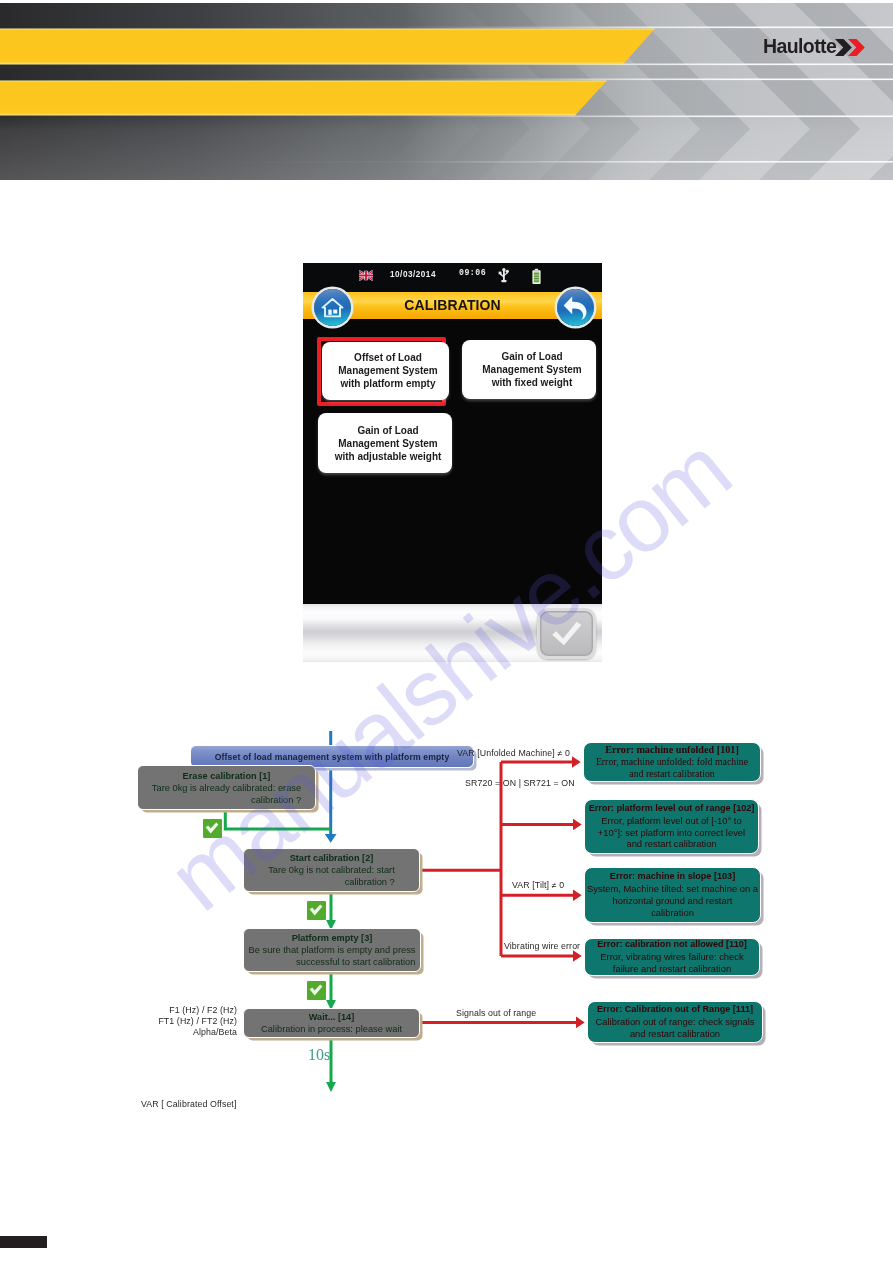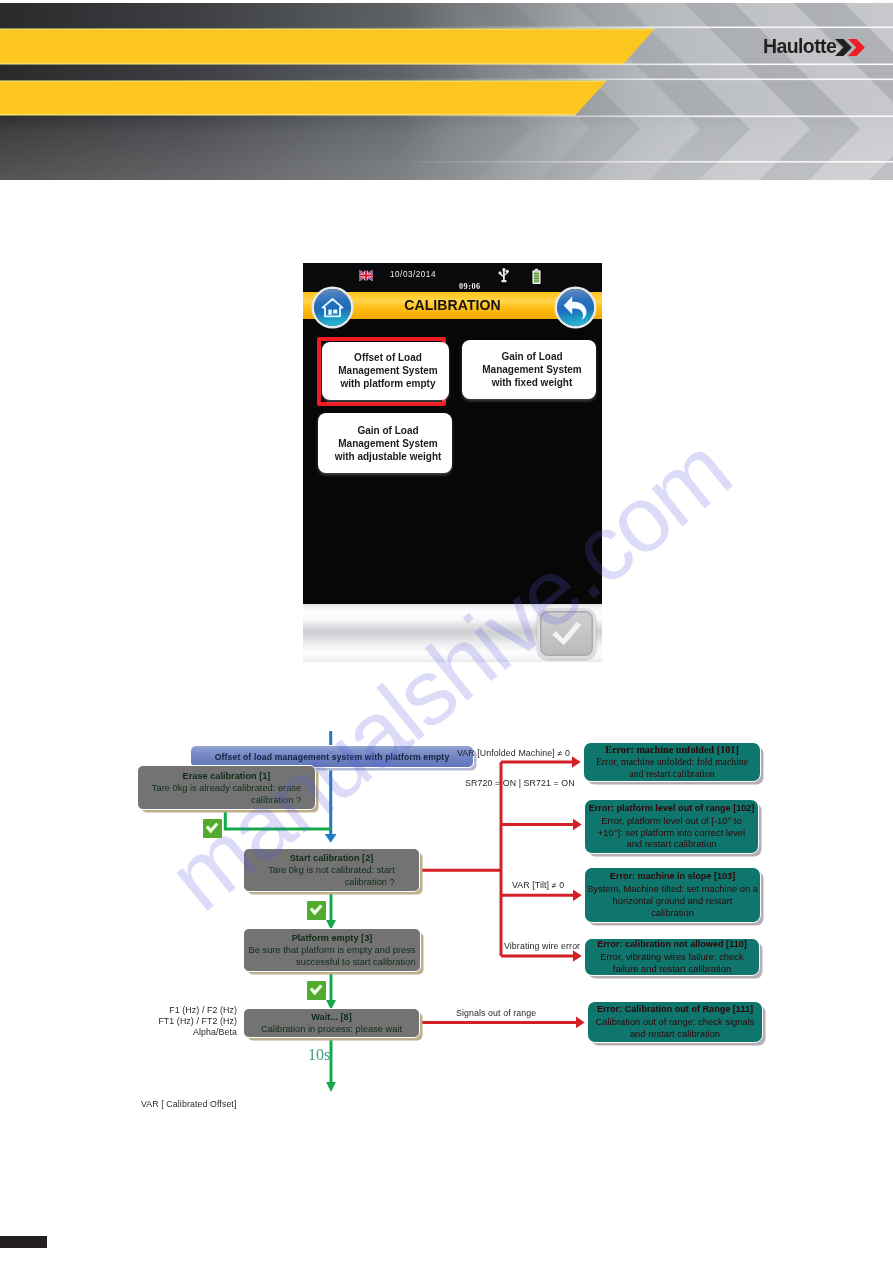--- a/index.html
+++ b/index.html
@@ -33,22 +33,22 @@
   .chk{position:absolute;width:18.5px;height:18.5px;background:#52ab2e;border-radius:1px;display:flex;align-items:center;justify-content:center;}
   .pagemark{position:absolute;left:0px;top:1236px;width:47px;height:12px;background:#231f20;}
   .wm{position:absolute;left:0;top:0;width:893px;height:1263px;pointer-events:none;overflow:hidden;z-index:50;}
   .wm-text{position:absolute;left:149px;top:849px;transform-origin:0 0;transform:rotate(-39deg);font-family:"Liberation Sans",sans-serif;font-size:93px;color:rgba(88,88,224,0.21);white-space:nowrap;letter-spacing:-2.5px;}
 
   
   .device{position:absolute;left:303px;top:263px;width:299px;height:399px;}
   .dev-screen{position:absolute;left:0;top:0;width:299px;height:341px;background:#070707;overflow:hidden;}
   .statusbar{position:absolute;left:0;top:0;width:299px;height:28px;background:#090a0b;}
   .sb-flag{position:absolute;left:56px;top:6.5px;width:14px;height:11px;}
-  .sb-date{position:absolute;left:87px;top:6.5px;font-size:8.2px;font-weight:normal;color:#eee;letter-spacing:0.5px;font-family:"Liberation Sans",sans-serif;}
-  .sb-time{position:absolute;left:156px;top:19px;font-size:8.2px;font-weight:bold;color:#eee;letter-spacing:0.5px;font-family:Liberation Serif, serif;}
+  .sb-date{position:absolute;left:87px;top:6.5px;font-size:8.2px;font-weight:bold;color:#eee;letter-spacing:0.5px;font-family:"Liberation Sans",sans-serif;}
+  .sb-time{position:absolute;left:156px;top:5px;font-size:8.2px;font-weight:bold;color:#eee;letter-spacing:0.5px;font-family:Liberation Mono, monospace;}
   .sb-usb{position:absolute;left:195px;top:5px;}
   .sb-batt{position:absolute;left:229px;top:4.5px;}
   .titlebar{position:absolute;left:0;top:28.5px;width:299px;height:27px;background:linear-gradient(180deg,#fec31b 0%,#ffd54d 35%,#fdc018 55%,#f5a800 100%);}
   .title-text{position:absolute;left:0;top:28.5px;width:299px;height:27px;line-height:27px;text-align:center;font-size:14px;font-weight:bold;color:#171310;letter-spacing:0.1px;font-family:"Liberation Sans",sans-serif;}
   .circbtn{position:absolute;width:37px;height:37px;border-radius:50%;background:linear-gradient(175deg,#8095b8 0%,#4f80c0 14%,#2a72bb 34%,#1d6bb8 55%,#1e9fc9 80%,#2fc5d8 100%);box-shadow:0 0 0 2.5px #e4eaf0, 0 1px 2px rgba(0,0,0,0.7);}
   .btn-home{left:11px;top:26px;}
   .btn-back{left:254px;top:26px;}
   .menuarea{position:absolute;left:0;top:55.5px;width:299px;height:286px;}
   .mbtn{position:absolute;background:#fff;border-radius:8px;box-shadow:0 2px 3px rgba(255,255,255,0.25);display:flex;flex-direction:column;align-items:center;justify-content:center;padding-left:6px;}
   .mbtn span{display:block;font-size:10px;font-weight:bold;color:#1b1b1b;line-height:13px;font-family:"Liberation Sans",sans-serif;white-space:nowrap;}
@@ -265,21 +265,21 @@
         </div>
    </div>
    <div class="fbox fgreen" style="left:243px;top:928px;width:178px;height:44px;">
      <div class="t">Platform empty [3]</div>
      <div class="b">
           <div>Be sure that platform is empty and press</div>
           <div>successful to start calibration</div>
         </div>
    </div>
    <div class="fbox fgreen" style="left:243px;top:1008px;width:177px;height:30px;">
-     <div class="t">Wait... [8]</div>
+     <div class="t">Wait... [14]</div>
      <div class="b">
           <div>Calibration in process: please wait</div>
         </div>
    </div>
 
    <div class="fbox fred serif" style="left:583px;top:742px;width:178px;height:40px;">
      <div class="t">Error:  machine  unfolded  [101]</div>
      <div class="b">
           <div>Error, machine unfolded: fold machine</div>
           <div>and restart calibration</div>

